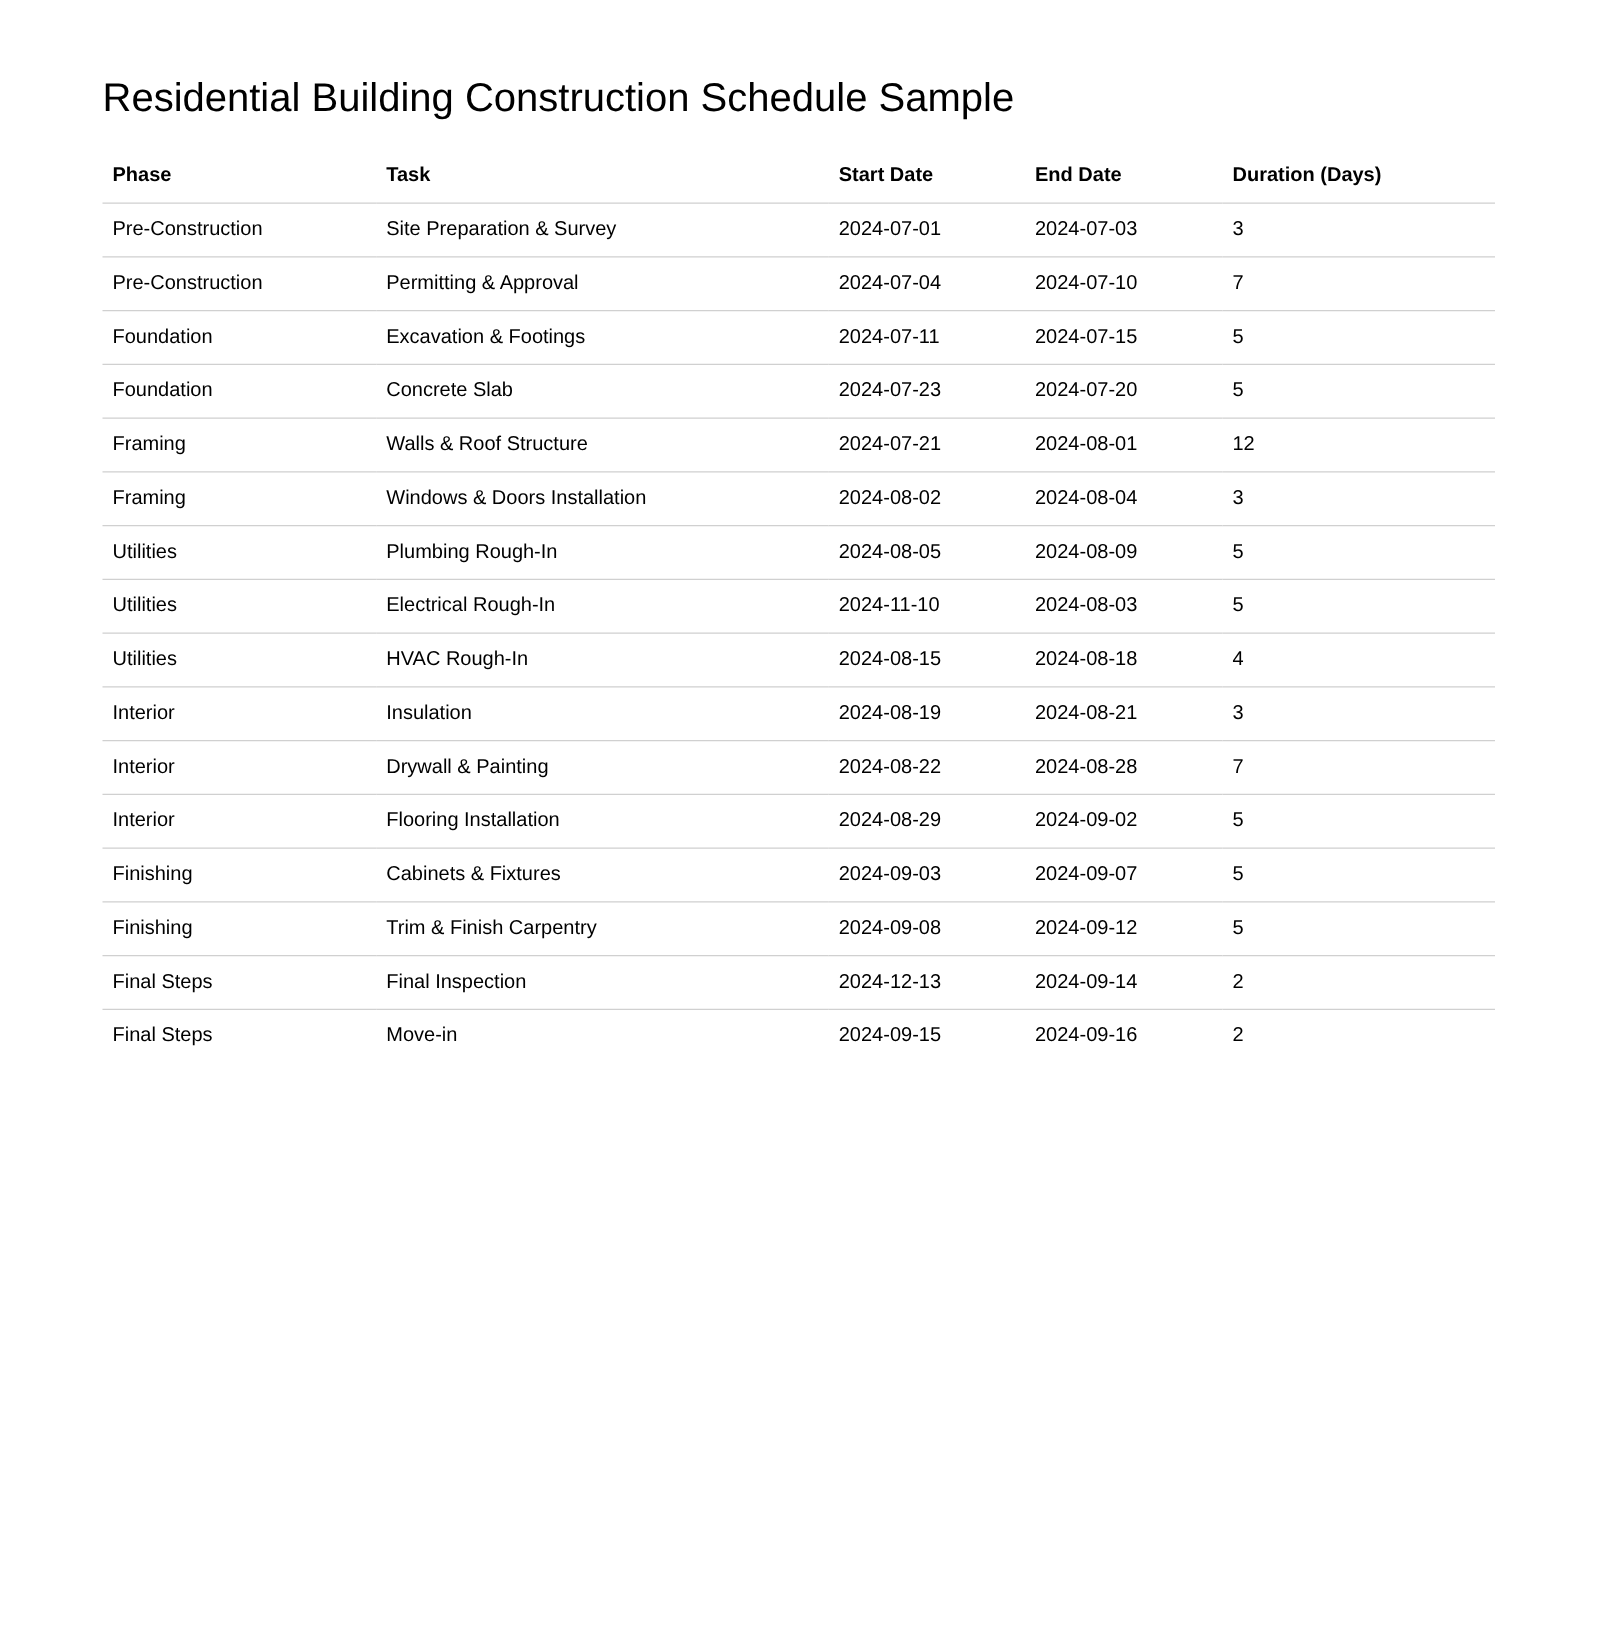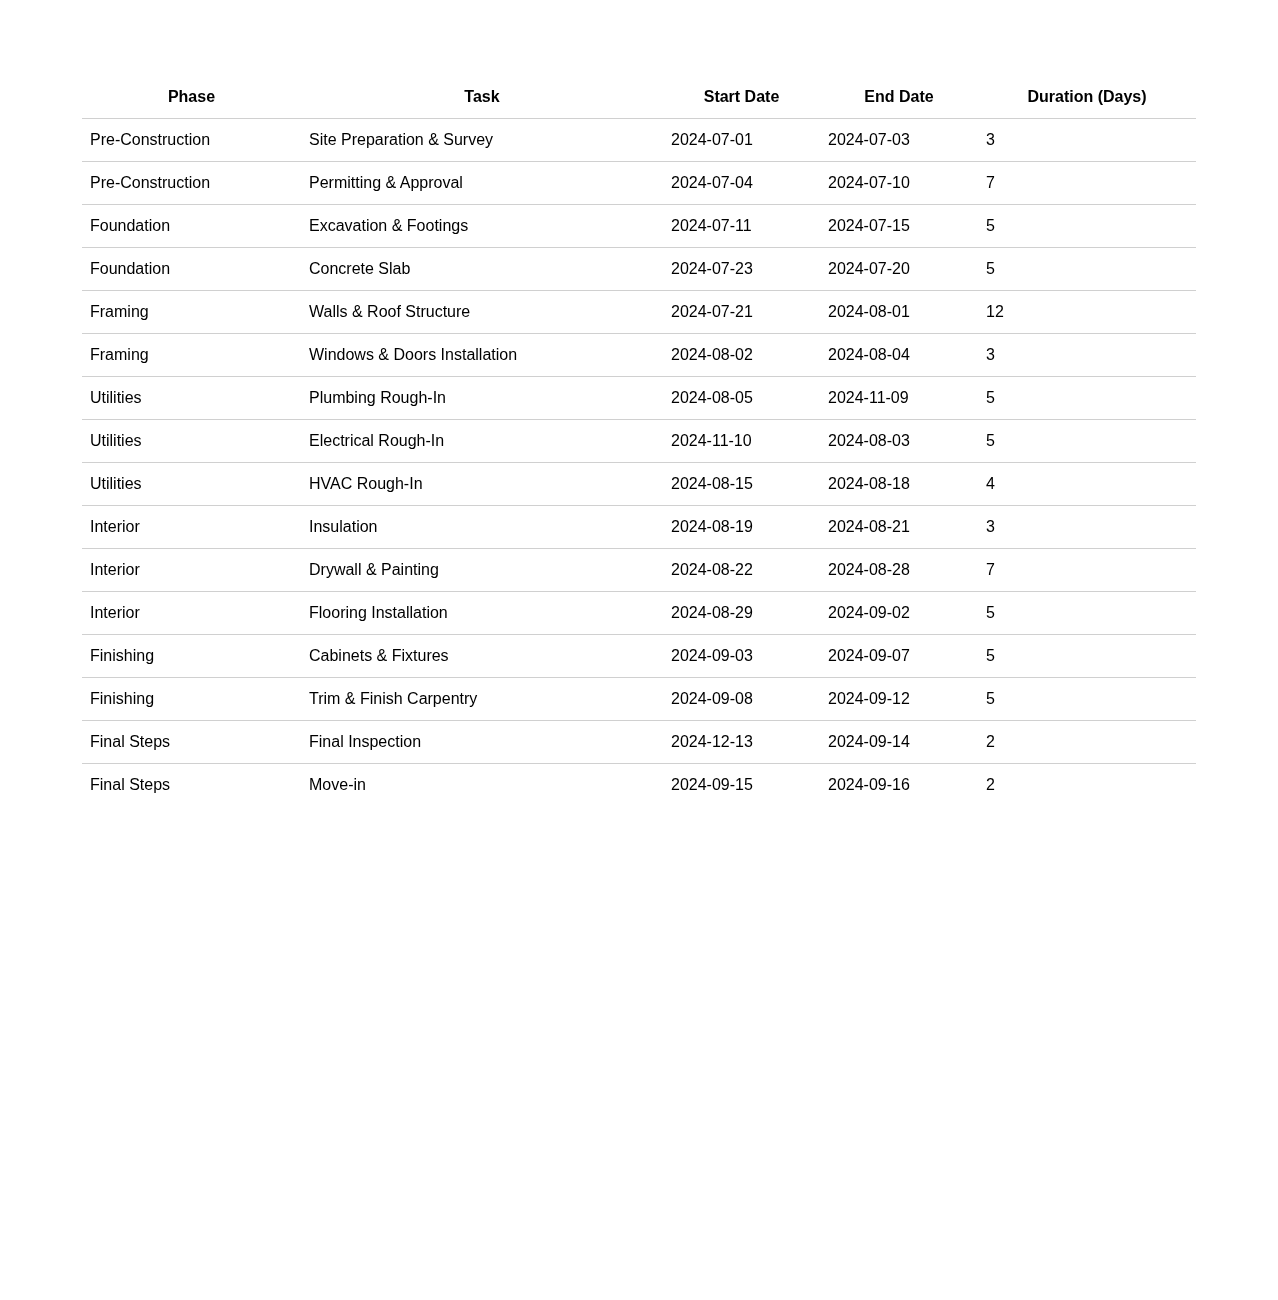--- a/index.html
+++ b/index.html
@@ -10,34 +10,35 @@
   }
   .page { position: absolute; left: 82px; top: 56px; width: 1114px; }
   h1 {
     margin: 0; font-weight: normal; font-size: 32px; line-height: 44px;
   }
   table {
     margin-top: 20px; width: 1114px; border-collapse: collapse;
     font-size: 16px;
   }
   th {
-    text-align: center; font-weight: bold; height: 42px; padding: 0 8px;
+    text-align: left; font-weight: bold; height: 42px; padding: 0 8px;
     border-bottom: 1px solid #d0d0d0;
   }
   td {
     height: 42px; padding: 0 8px; border-bottom: 1px solid #d0d0d0;
   }
   tr:last-child td { border-bottom: none; }
   col.c1 { width: 219px; } col.c2 { width: 362px; } col.c3 { width: 157px; }
   col.c4 { width: 158px; } col.c5 { width: 218px; }
 </style>
 </head>
 <body>
 
 <div class="page">
+  <h1>Residential Building Construction Schedule Sample</h1>
   <table>
     <colgroup>
         <col class="c1">
         <col class="c2">
         <col class="c3">
         <col class="c4">
         <col class="c5">
       </colgroup>
     <thead>
       <tr>
@@ -88,21 +89,21 @@
           <td>Framing</td>
           <td>Windows &amp; Doors Installation</td>
           <td>2024-08-02</td>
           <td>2024-08-04</td>
           <td>3</td>
         </tr>
         <tr>
           <td>Utilities</td>
           <td>Plumbing Rough-In</td>
           <td>2024-08-05</td>
-          <td>2024-11-09</td>
+          <td>2024-08-09</td>
           <td>5</td>
         </tr>
         <tr>
           <td>Utilities</td>
           <td>Electrical Rough-In</td>
           <td>2024-11-10</td>
           <td>2024-08-03</td>
           <td>5</td>
         </tr>
         <tr>

